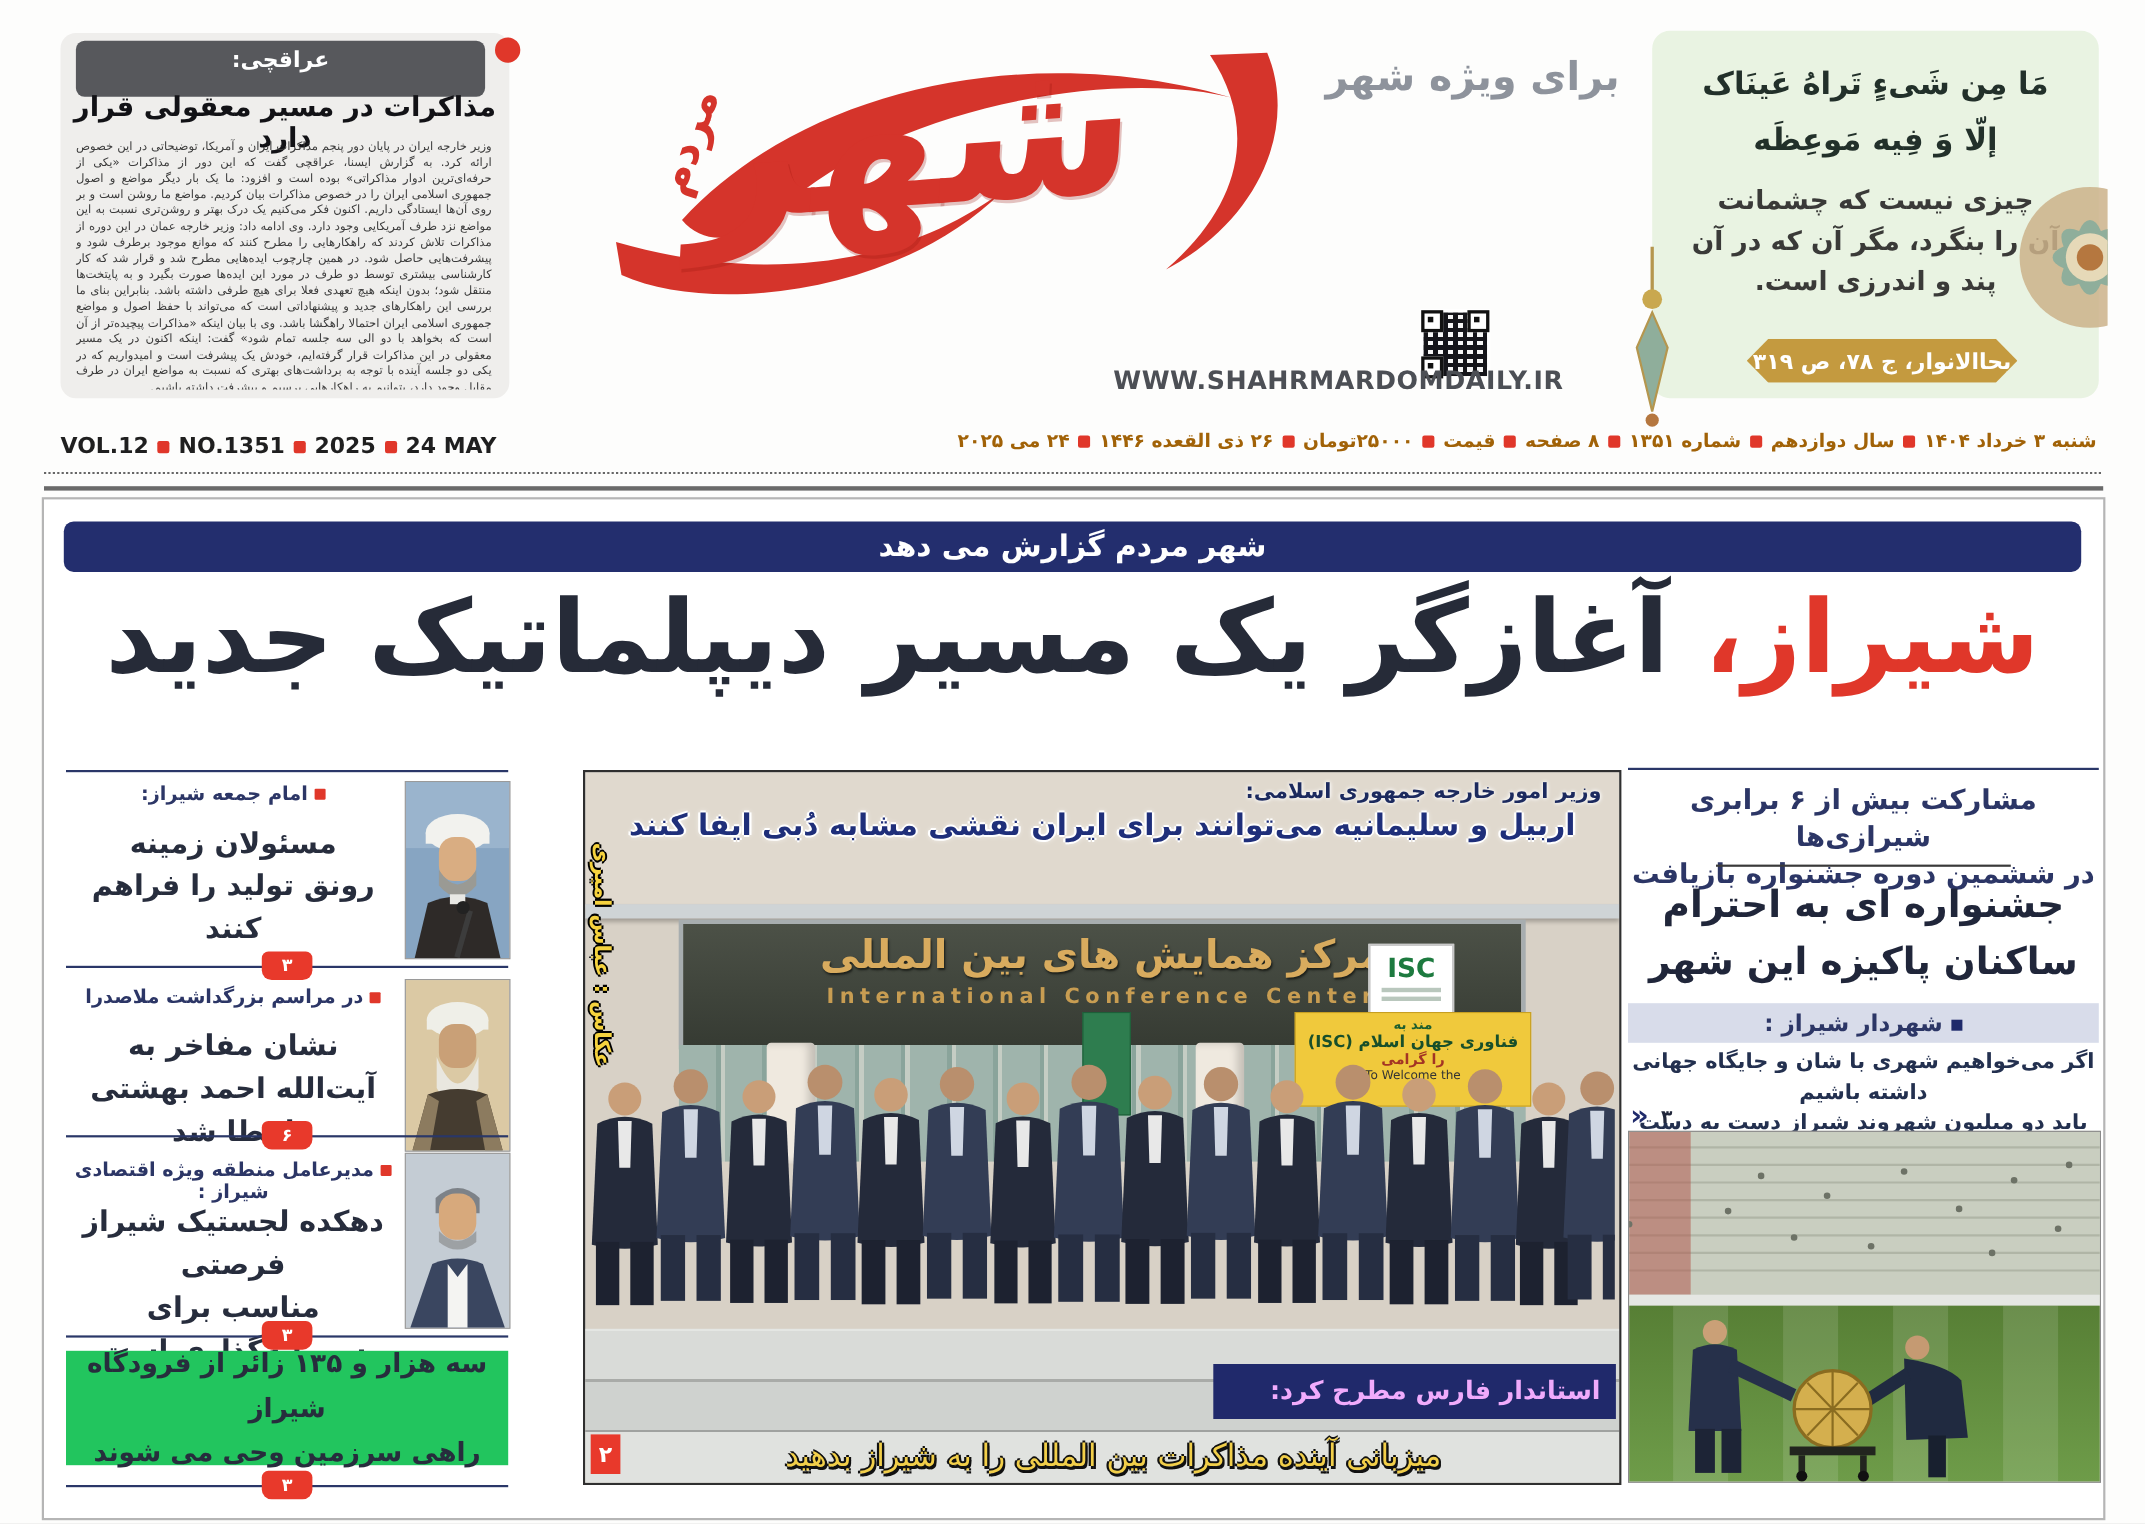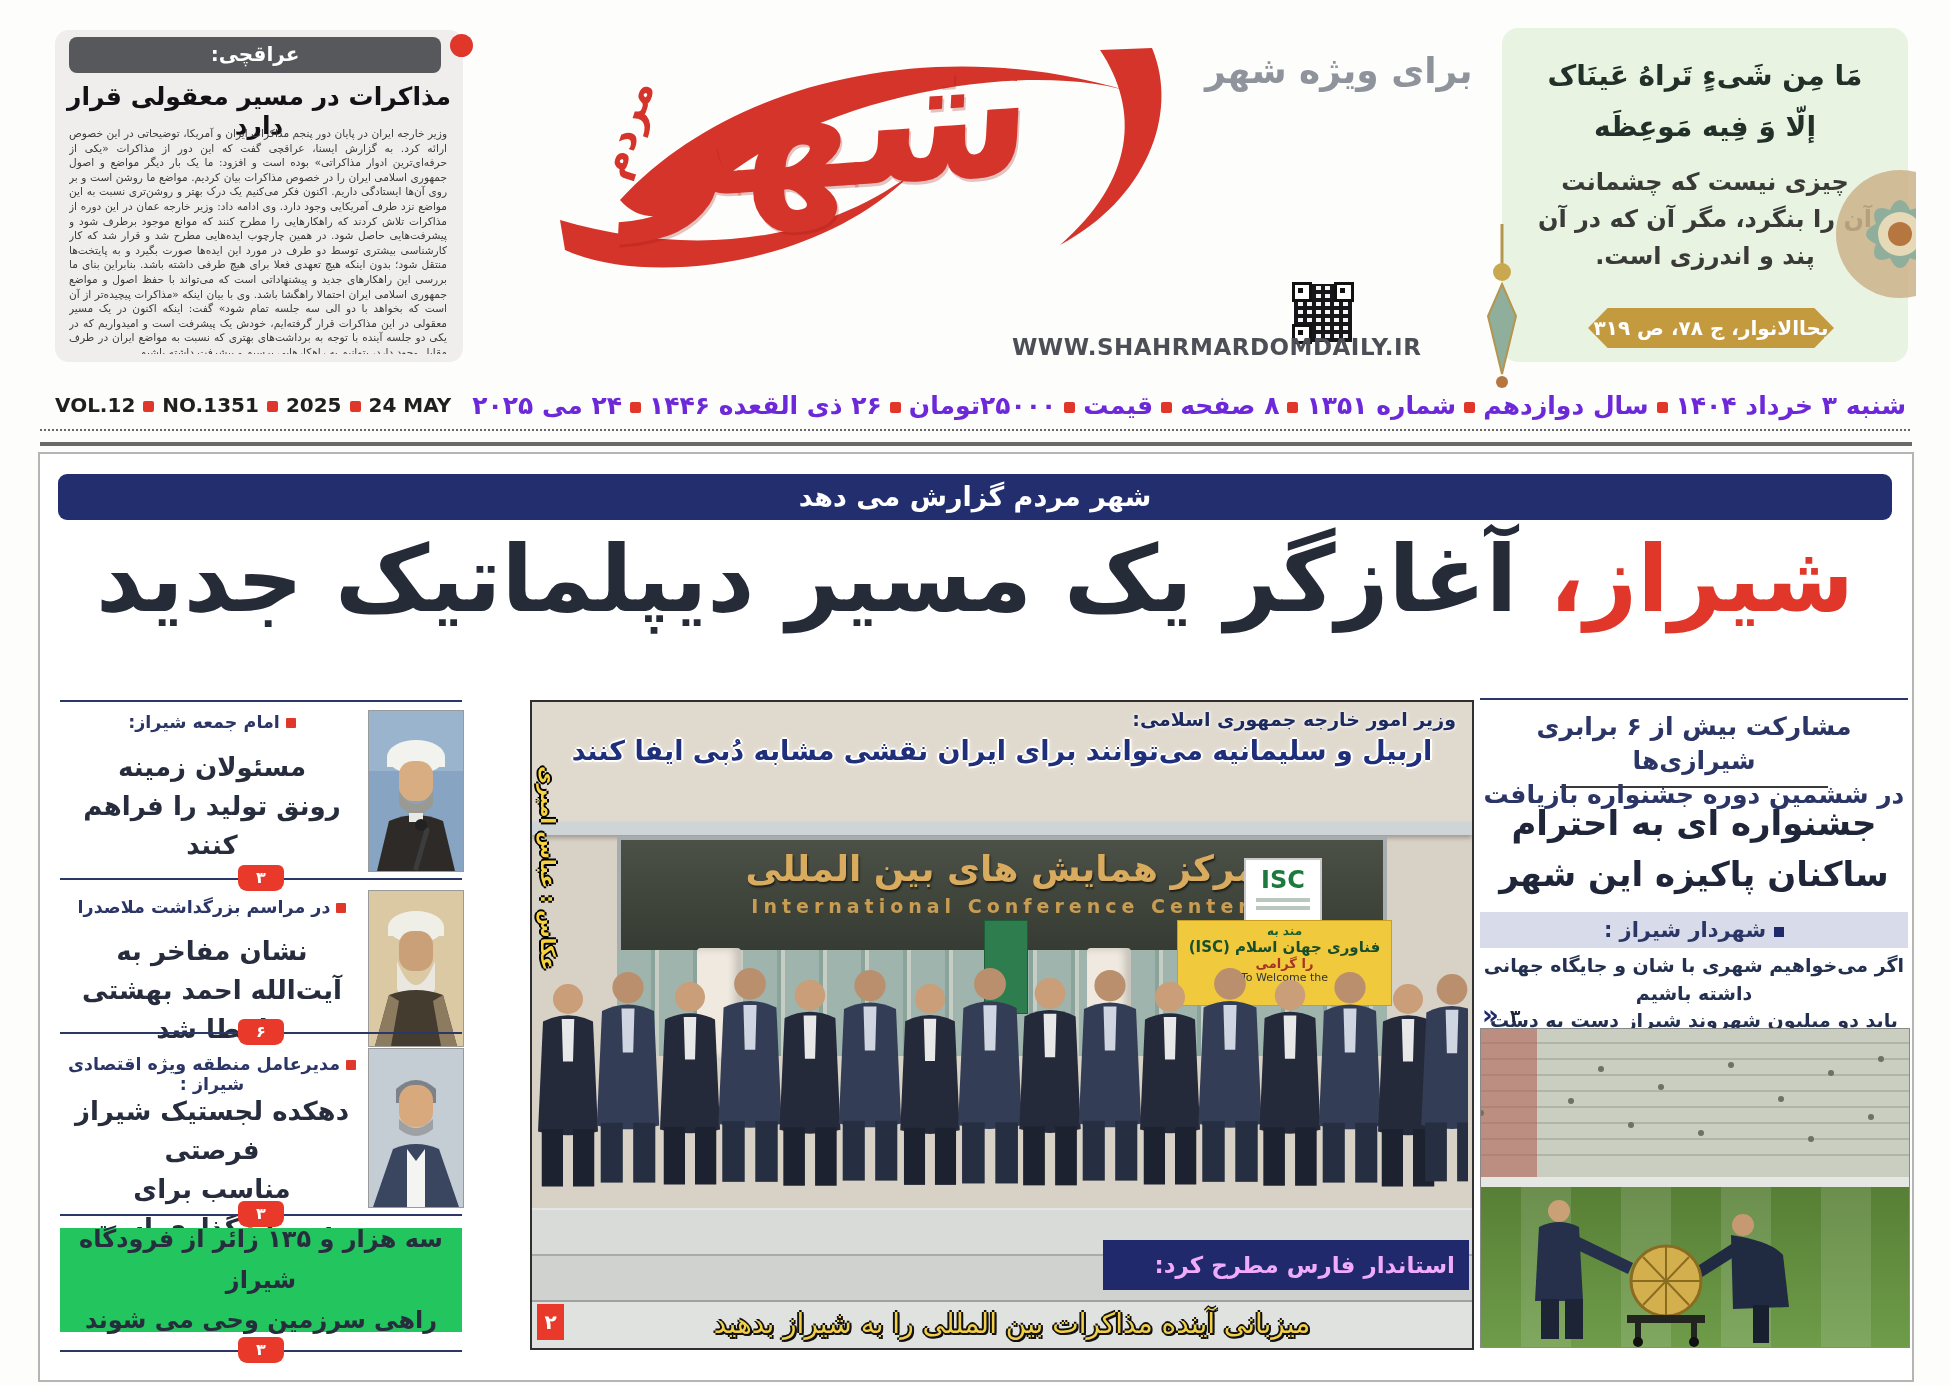--- a/index.html
+++ b/index.html
@@ -2,21 +2,21 @@
 <html lang="fa" dir="rtl"><head>
 <meta charset="utf-8">
 <style>
   html,body{margin:0;padding:0;background:#e8e8e6;}
   #page{position:relative;width:1950px;height:1385px;background:#fdfdfc;overflow:hidden;
         font-family:"DejaVu Sans",sans-serif;direction:rtl;}
   .abs{position:absolute;}
 
   
   .iraq-box{left:55px;top:30px;width:408px;height:332px;background:#efeeec;border-radius:14px;}
-  .iraq-tab{position:absolute;top:7px;left:14px;right:22px;height:36px;background:#57585c;border-radius:8px;
+  .iraq-tab{position:absolute;top:7px;left:14px;right:22px;height:51px;background:#57585c;border-radius:8px;
             color:#fff;font-size:20px;font-weight:bold;text-align:center;line-height:34px;}
   .iraq-dot{position:absolute;top:4px;right:-10px;width:23px;height:23px;background:#e0372a;border-radius:50%;}
   .iraq-head{position:absolute;top:52px;left:8px;right:8px;text-align:center;font-size:25px;font-weight:bold;color:#121216;}
   .iraq-body{position:absolute;top:96px;left:14px;right:16px;height:228px;overflow:hidden;
              font-size:10.6px;line-height:14.6px;color:#3c3c3c;text-align:justify;text-align-last:right;}
 
   
   .tagline{left:1205px;top:50px;font-size:36px;font-weight:bold;color:#8e939c;}
   .logo-wrap{left:480px;top:10px;width:740px;height:310px;}
   .logo-main{position:absolute;left:150px;top:26px;font-size:178px;font-weight:bold;color:#d5342b;
@@ -36,21 +36,21 @@
   .q-ar.first{margin-top:26px;}
   .q-fa{margin-top:14px;text-align:center;font-size:24px;font-weight:bold;color:#3a3a38;line-height:1.55;}
   .q-src{position:absolute;bottom:14px;left:86px;width:246px;height:40px;background:#c49a3f;color:#fff;
          font-size:20px;font-weight:bold;text-align:center;line-height:40px;
          clip-path:polygon(0 50%,8% 0,92% 0,100% 50%,92% 100%,8% 100%);}
   .mandala{position:absolute;right:-8px;top:116px;}
   .tassel{position:absolute;left:-30px;top:196px;}
 
   
   .dl-en{left:55px;top:393px;direction:ltr;font-size:20px;font-weight:bold;color:#1f1f1f;}
-  .dl-fa{right:44px;top:391px;font-size:25px;font-weight:bold;color:#6d28d9;}
+  .dl-fa{right:44px;top:391px;font-size:17px;font-weight:bold;color:#a16207;}
   .sq{display:inline-block;width:11px;height:11px;background:#e0372a;border-radius:2px;margin:0 8px;vertical-align:middle;}
   .dotted{left:40px;right:40px;top:429px;border-top:2px dotted #666;}
   .rule{left:40px;right:38px;top:442px;height:4px;background:#6a6a6a;}
 
   
   .frame{left:38px;top:452px;width:1872px;height:926px;border:2px solid #b5b5b5;background:#fff;}
   .report-bar{left:58px;top:474px;width:1834px;height:46px;background:#232e6e;border-radius:9px;
               color:#fff;font-size:27px;font-weight:bold;text-align:center;line-height:46px;}
   .main-head{left:60px;top:526px;width:1830px;text-align:center;font-size:92px;font-weight:bold;
              letter-spacing:-1px;color:#262b38;white-space:nowrap;}

